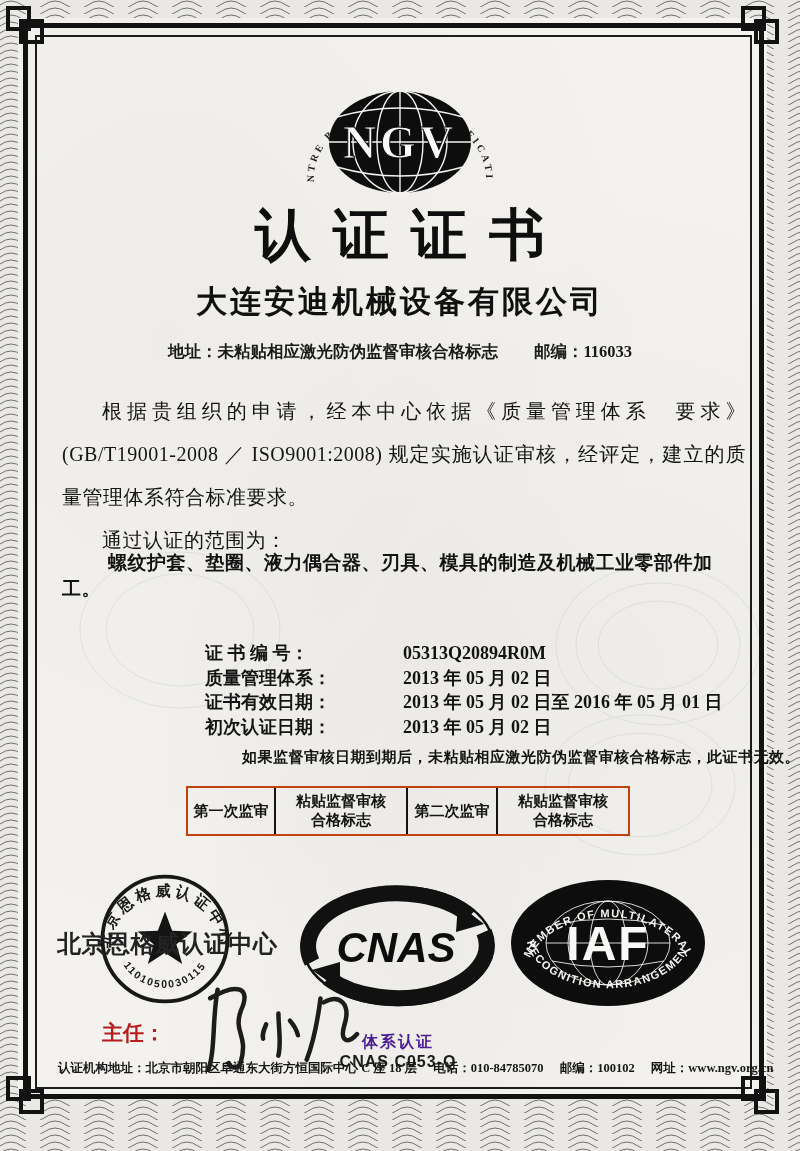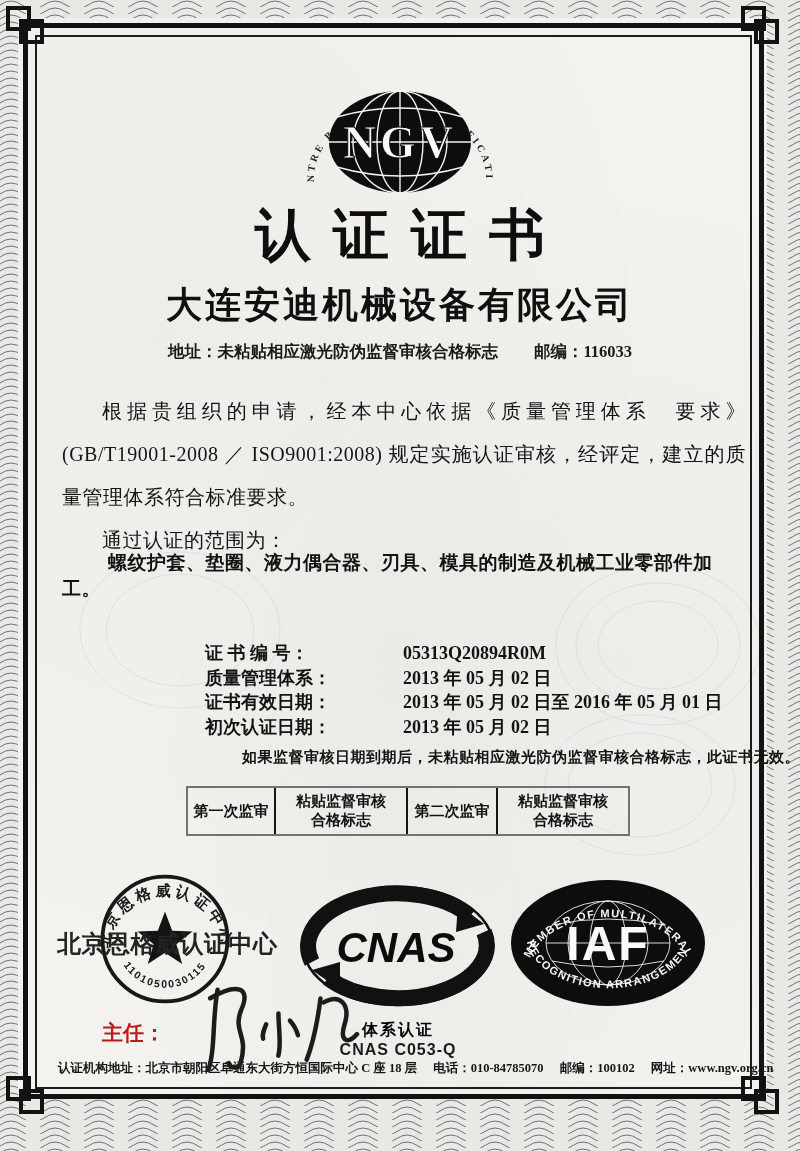--- a/index.html
+++ b/index.html
@@ -32,21 +32,21 @@
   .knot .sq-b { position:absolute; left:13px; top:13px; width:25px; height:25px; border:4px solid #121212; }
   .content { position:absolute; inset:0; z-index:5; }
 
   .ngv-logo { position:absolute; left:285px; top:50px; }
   .cert-title {
     position:absolute; top:198px; left:0; width:100%; text-align:center;
     font-size:56px; font-weight:bold; letter-spacing:22px; padding-left:22px; color:#0e0e0e;
   }
   .company {
     position:absolute; top:281px; left:0; width:100%; text-align:center;
-    font-size:36px; font-weight:bold; letter-spacing:3px; color:#101010;
+    font-size:31px; font-weight:bold; letter-spacing:3px; color:#101010;
   }
   .addr-line {
     position:absolute; top:341px; left:0; width:100%; text-align:center;
     font-size:16.5px; font-weight:600; color:#1a1a1a;
   }
   .addr-line .gap { margin-left:36px; }
   .body-text {
     position:absolute; left:62px; top:390px; width:684px;
     font-size:20px; line-height:43px; letter-spacing:0.5px;
     text-align:justify; color:#151515;
@@ -57,42 +57,42 @@
     position:absolute; left:62px; top:550px; width:684px;
     font-size:19px; font-weight:600; letter-spacing:0.5px; color:#121212; text-indent:46px;
   }
   .cert-fields { position:absolute; left:205px; top:641px; font-size:18px; font-weight:bold; color:#131313; }
   .cert-row { line-height:24.5px; white-space:nowrap; }
   .cert-row .lbl { display:inline-block; width:198px; }
   .notice {
     position:absolute; top:748px; left:0; width:100%; text-align:right;
     font-size:15px; font-weight:bold; letter-spacing:0.5px; color:#141414;
   }
-  .sup-table { position:absolute; left:186px; top:786px; display:flex; border:2px solid #737373; }
+  .sup-table { position:absolute; left:186px; top:786px; display:flex; border:2px solid #c2410c; }
   .sup-cell {
     display:flex; align-items:center; justify-content:center; text-align:center;
     font-size:15px; font-weight:bold; line-height:19px; height:46px; color:#141414;
     border-left:2px solid #141414; padding:10px 13px;
   }
   .sup-cell:first-child { border-left:none; }
   .c1 { width:86px; padding:2px 4px; }
   .c2 { width:132px; }
   .c3 { width:90px; padding:2px 4px; }
   .c4 { width:132px; }
 
   .stamp { position:absolute; left:94px; top:868px; }
   .issuer-name {
     position:absolute; left:57px; top:928px; font-size:24px; font-weight:600;
     letter-spacing:0.5px; color:#232323; z-index:7; white-space:nowrap;
   }
   .director { position:absolute; left:102px; top:1019px; font-size:21px; font-weight:bold; color:#b91c1c; }
   .signature { position:absolute; left:182px; top:972px; z-index:6; }
 
   .cnas-block { position:absolute; left:296px; top:884px; width:204px; text-align:center; }
-  .cnas-cap1 { margin-top:4px; font-size:16px; font-weight:bold; letter-spacing:2px; color:#000000; }
+  .cnas-cap1 { margin-top:16px; font-size:16px; font-weight:bold; letter-spacing:2px; color:#4c1d95; }
   .cnas-cap2 { font-size:16px; font-weight:bold; letter-spacing:1px; font-family:"Liberation Sans","DejaVu Sans",sans-serif; color:#1b1b1b; }
 
   .iaf-logo { position:absolute; left:506px; top:876px; }
 
   .footer-line {
     position:absolute; left:58px; top:1060px; width:700px; white-space:nowrap;
     font-size:12.5px; font-weight:bold; color:#161616;
   }
   .footer-line .seg { margin-left:13px;text-align:center; }
   .footer-line .seg:first-child { margin-left:0; }

